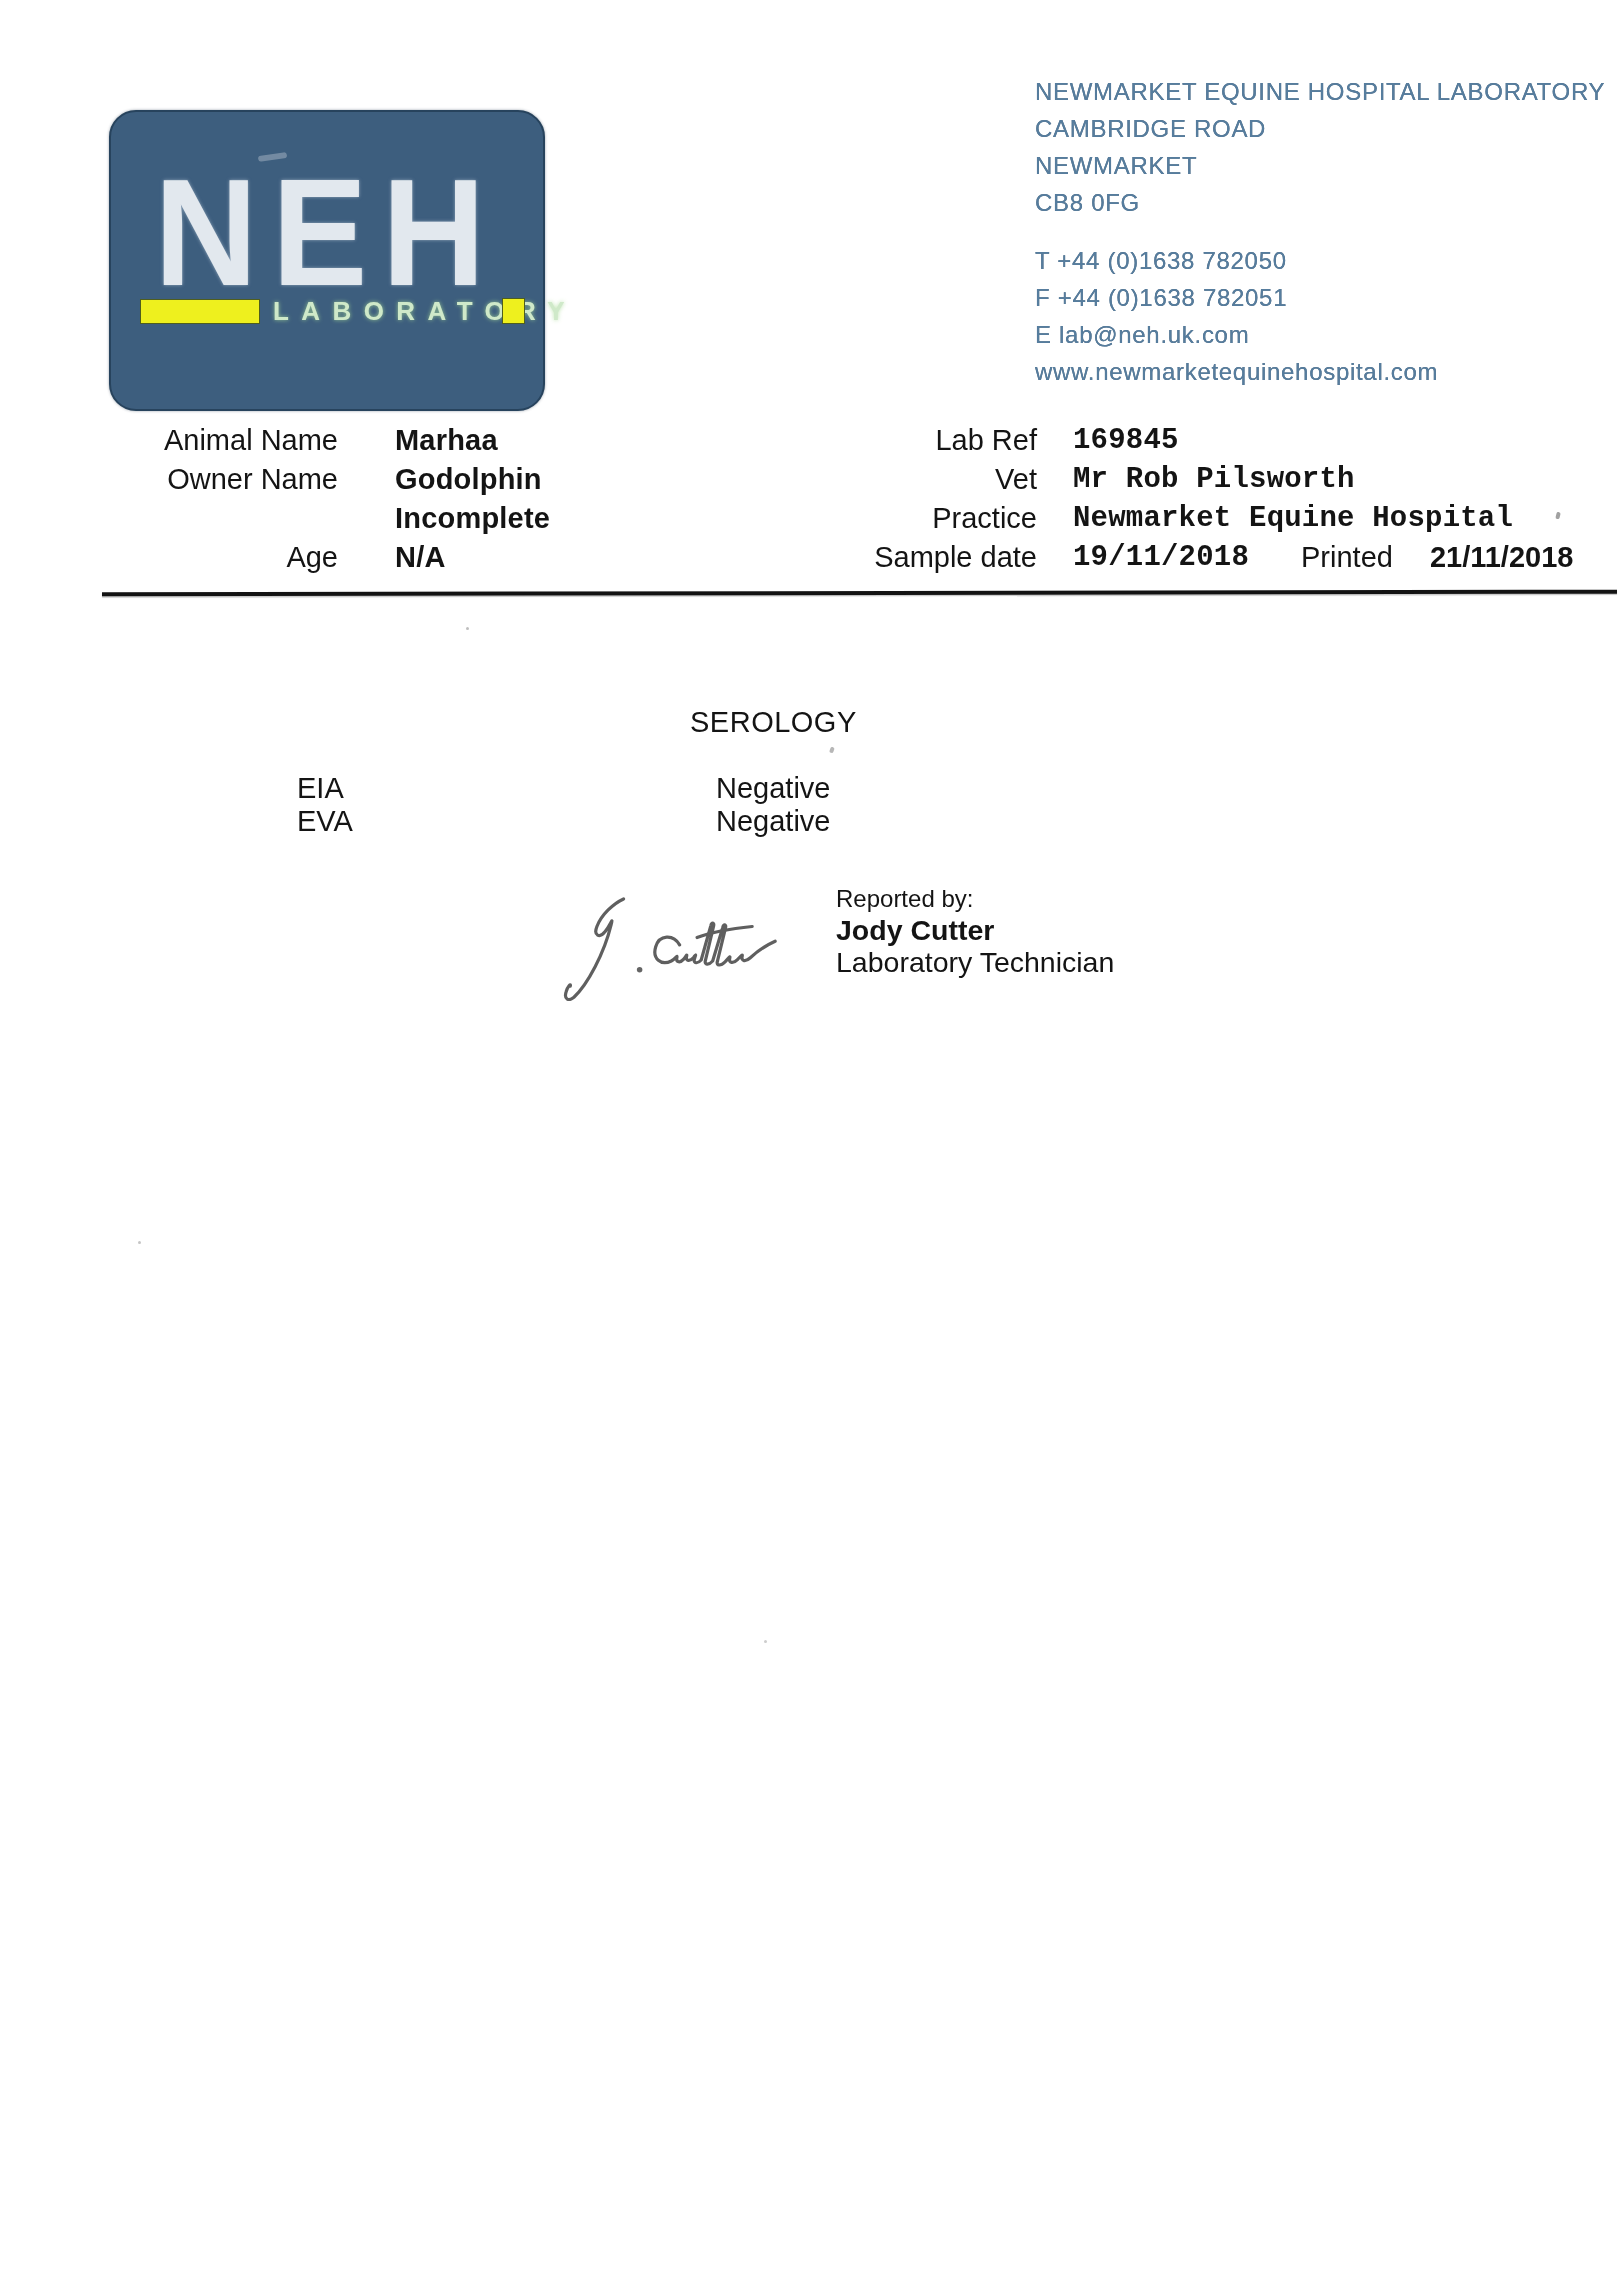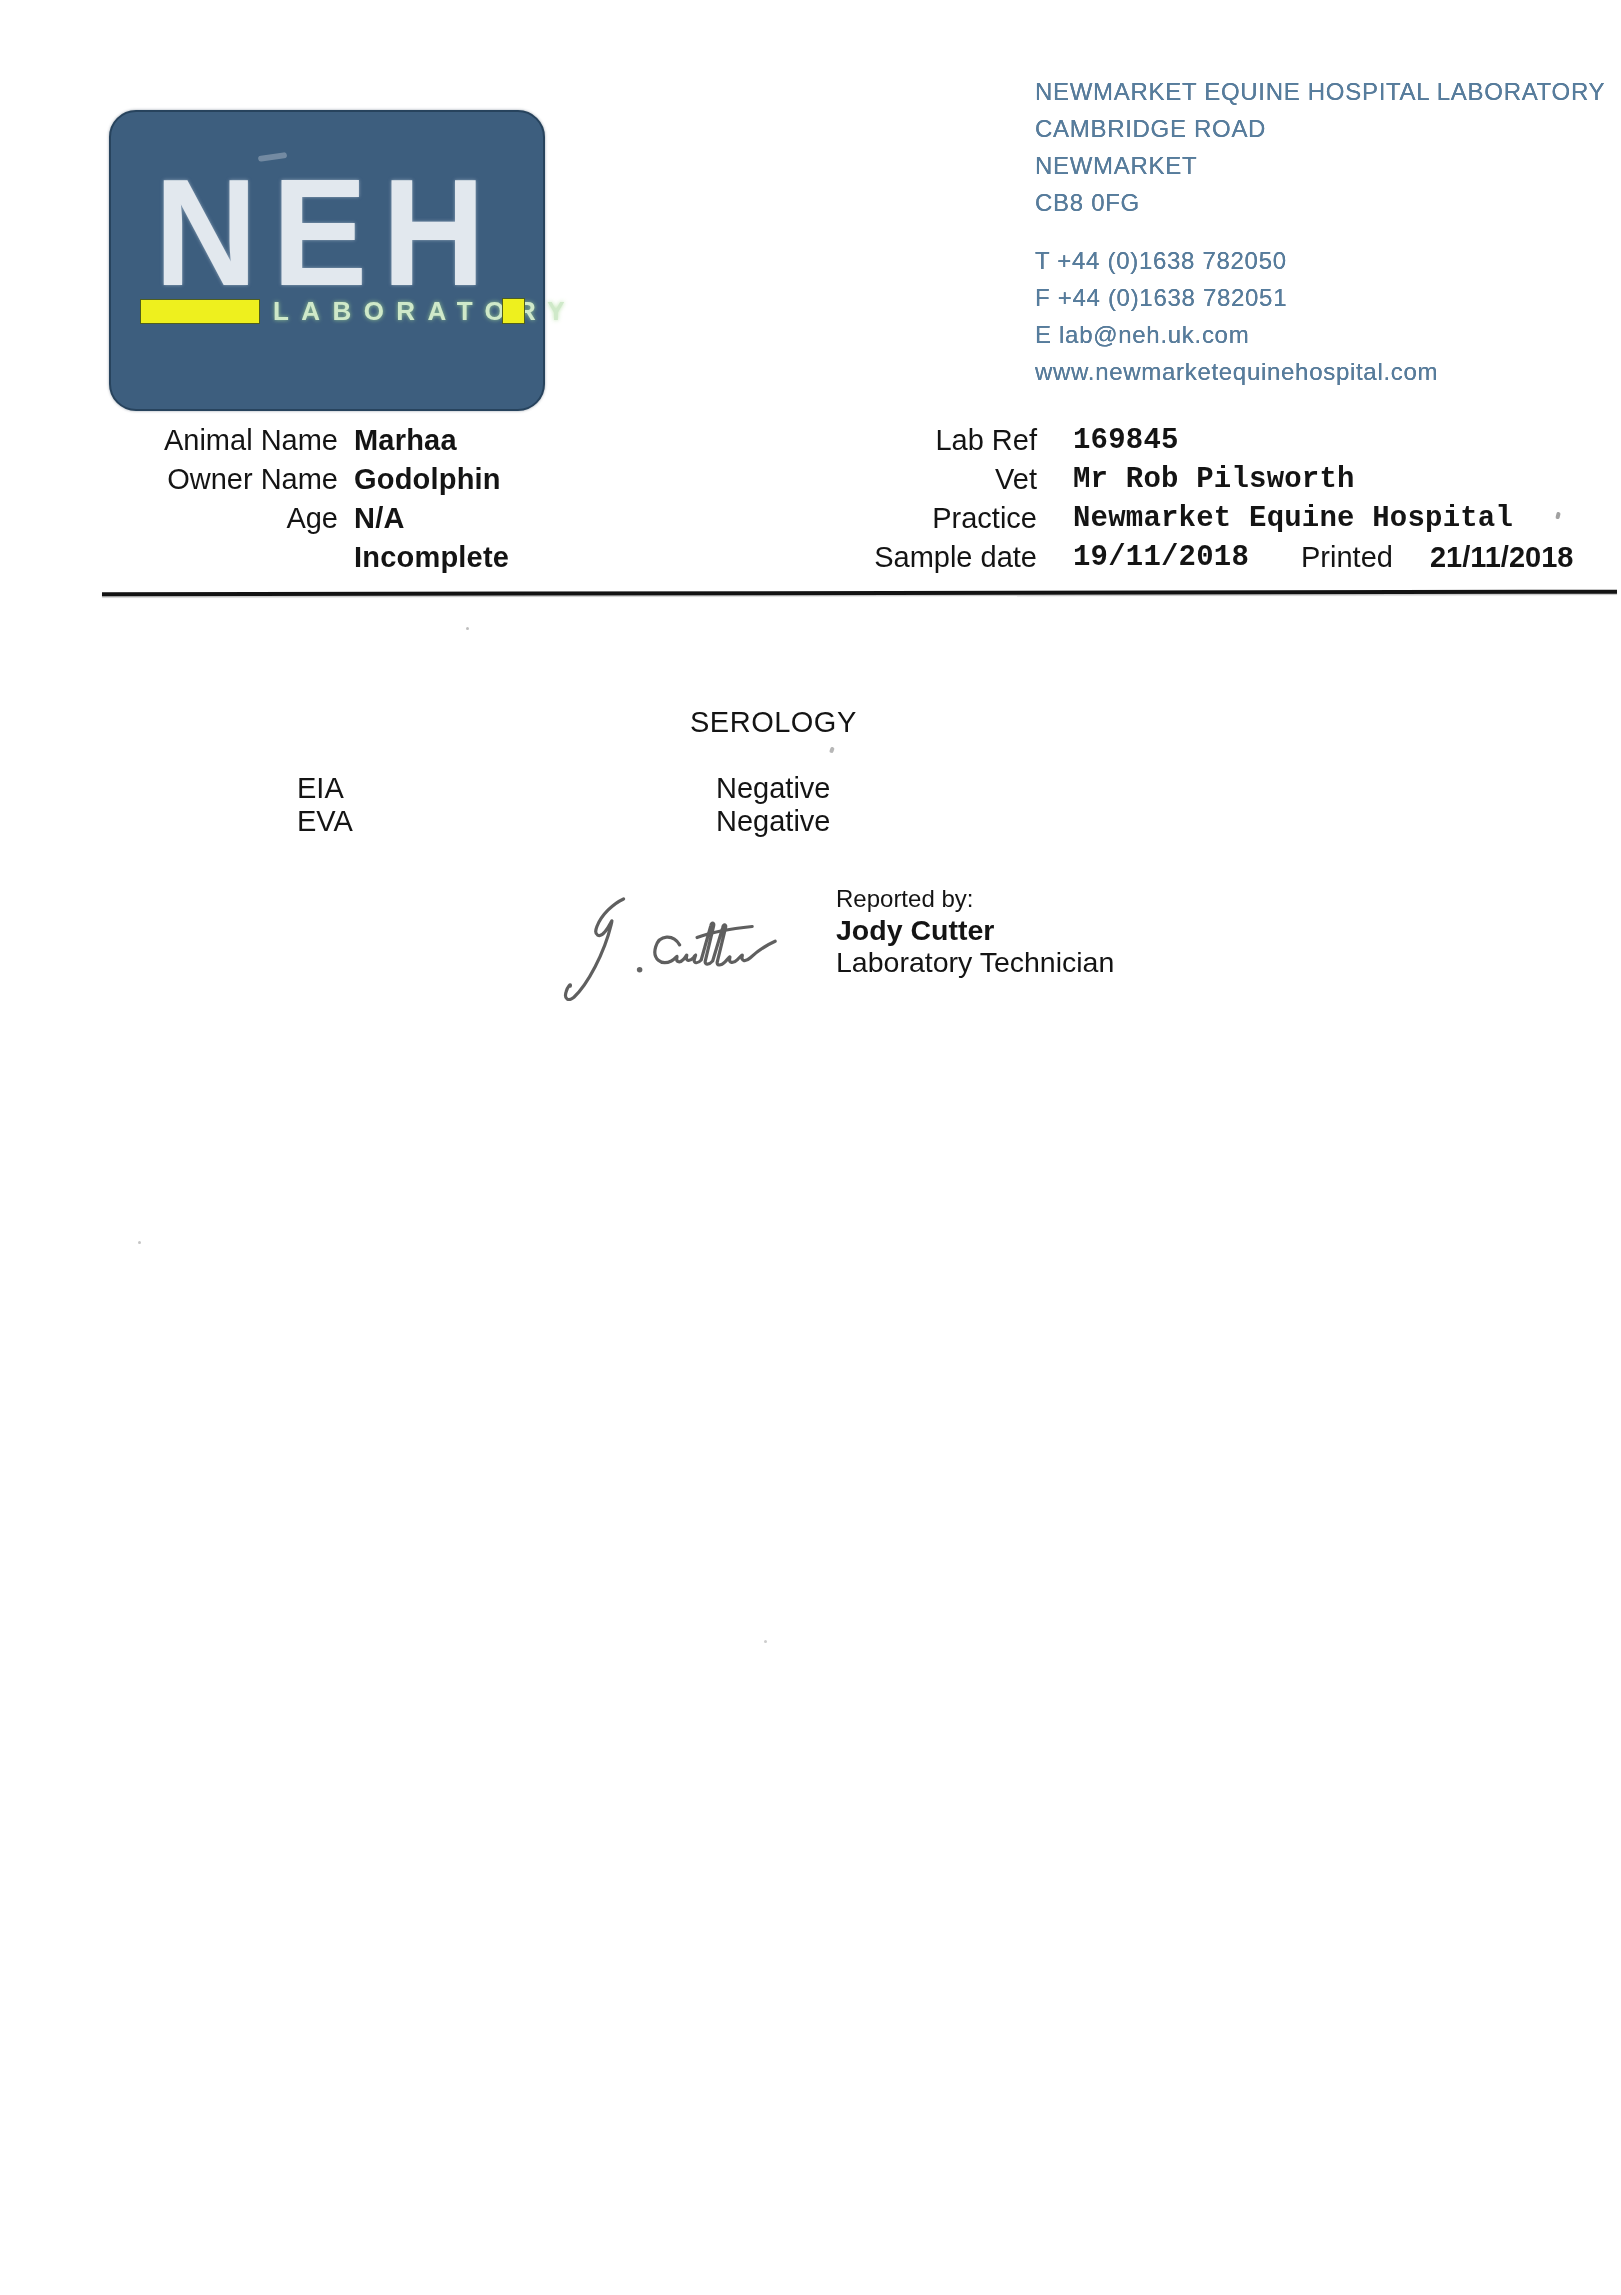--- a/index.html
+++ b/index.html
@@ -83,21 +83,21 @@
     white-space:nowrap;
   }
   .letterhead .contact{margin-top:21px;}
 
   
   .kv{position:absolute;font-size:29px;color:var(--ink);}
   .kv-left{left:102px;top:421px;}
   .kv-right{left:803px;top:421px;}
   .kv-row{display:flex;align-items:center;height:39px;white-space:nowrap;}
   .kv-left .lbl{width:236px;text-align:right;}
-  .kv-left .val{margin-left:16px;}
+  .kv-left .val{margin-left:57px;}
   .kv-right .lbl{width:234px;text-align:right;}
   .kv-right .val{margin-left:36px;font-family:Liberation Mono, monospace;}
   .val{font-weight:bold;letter-spacing:0.2px;}
   .kv-right .val-sample{width:228px;}
   .printed-lbl{font-weight:normal;}
   .printed-val{margin-left:37px;font-weight:bold;}
 
   
   .rule{
     position:absolute;left:102px;top:591px;
@@ -164,26 +164,26 @@
   <div class="kv kv-left">
     <div class="kv-row">
       <span class="lbl">Animal Name</span>
       <span class="val">Marhaa</span>
     </div>
     <div class="kv-row">
       <span class="lbl">Owner Name</span>
       <span class="val">Godolphin</span>
     </div>
     <div class="kv-row">
+      <span class="lbl"></span>
+      <span class="val">Incomplete</span>
+    </div>
+    <div class="kv-row">
       <span class="lbl">Age</span>
       <span class="val">N/A</span>
-    </div>
-    <div class="kv-row">
-      <span class="lbl"></span>
-      <span class="val">Incomplete</span>
     </div>
   </div>
 
   <div class="kv kv-right">
     <div class="kv-row">
       <span class="lbl">Lab Ref</span>
       <span class="val">169845</span>
     </div>
     <div class="kv-row">
       <span class="lbl">Vet</span>

